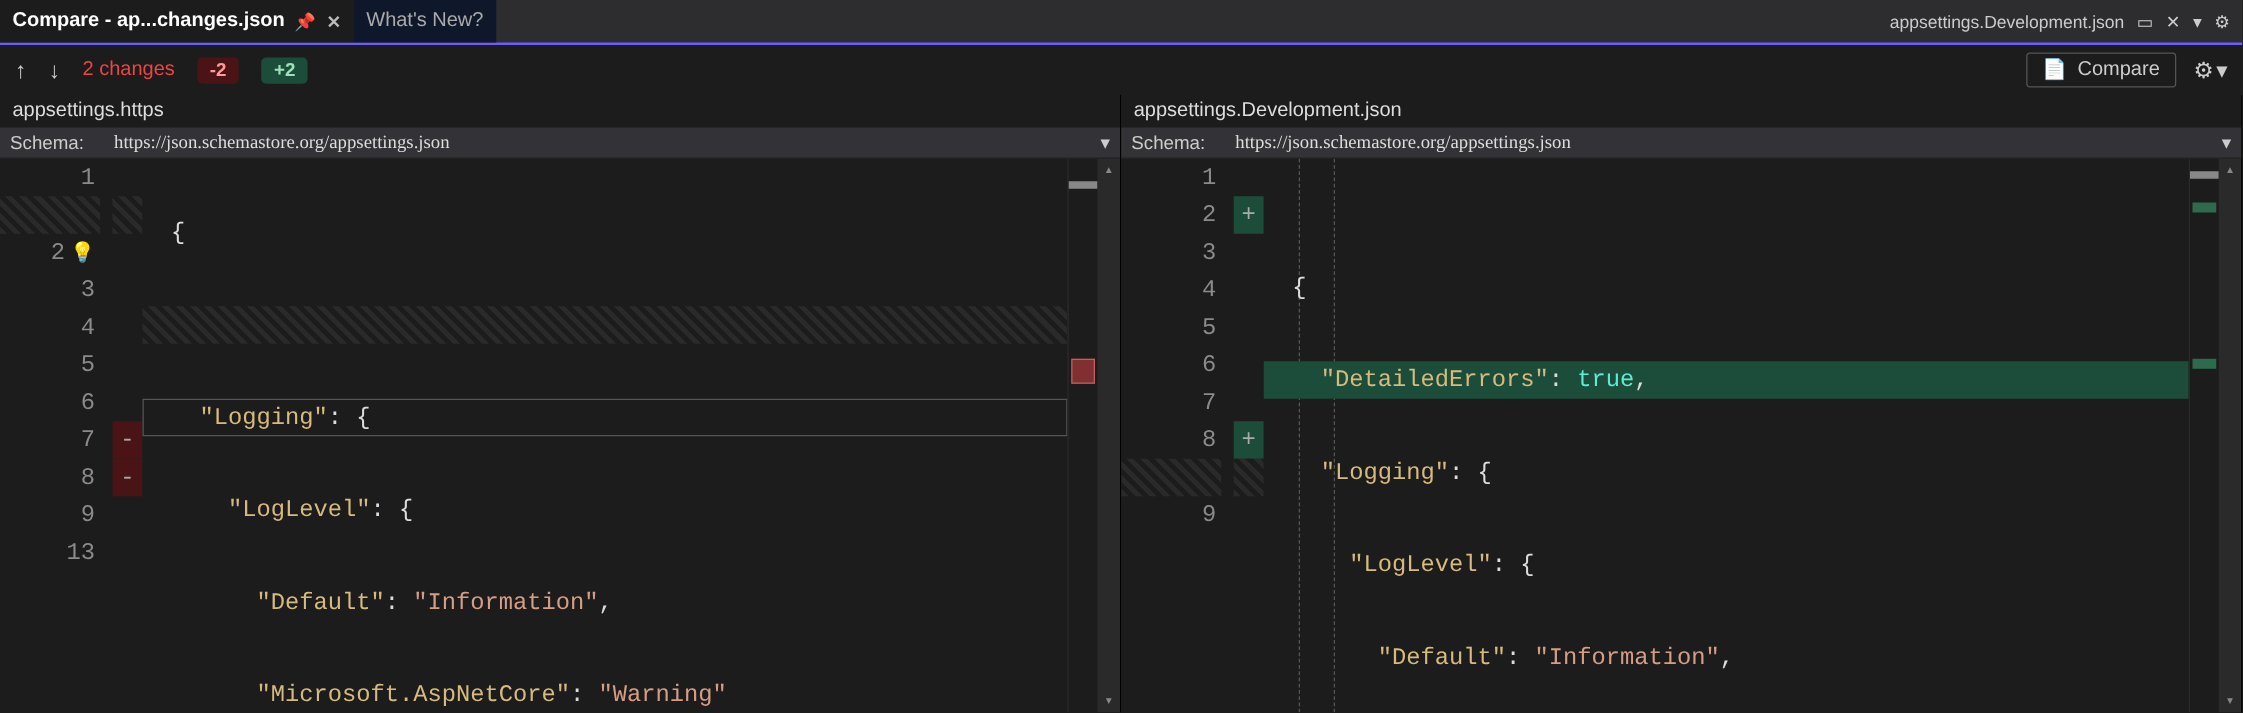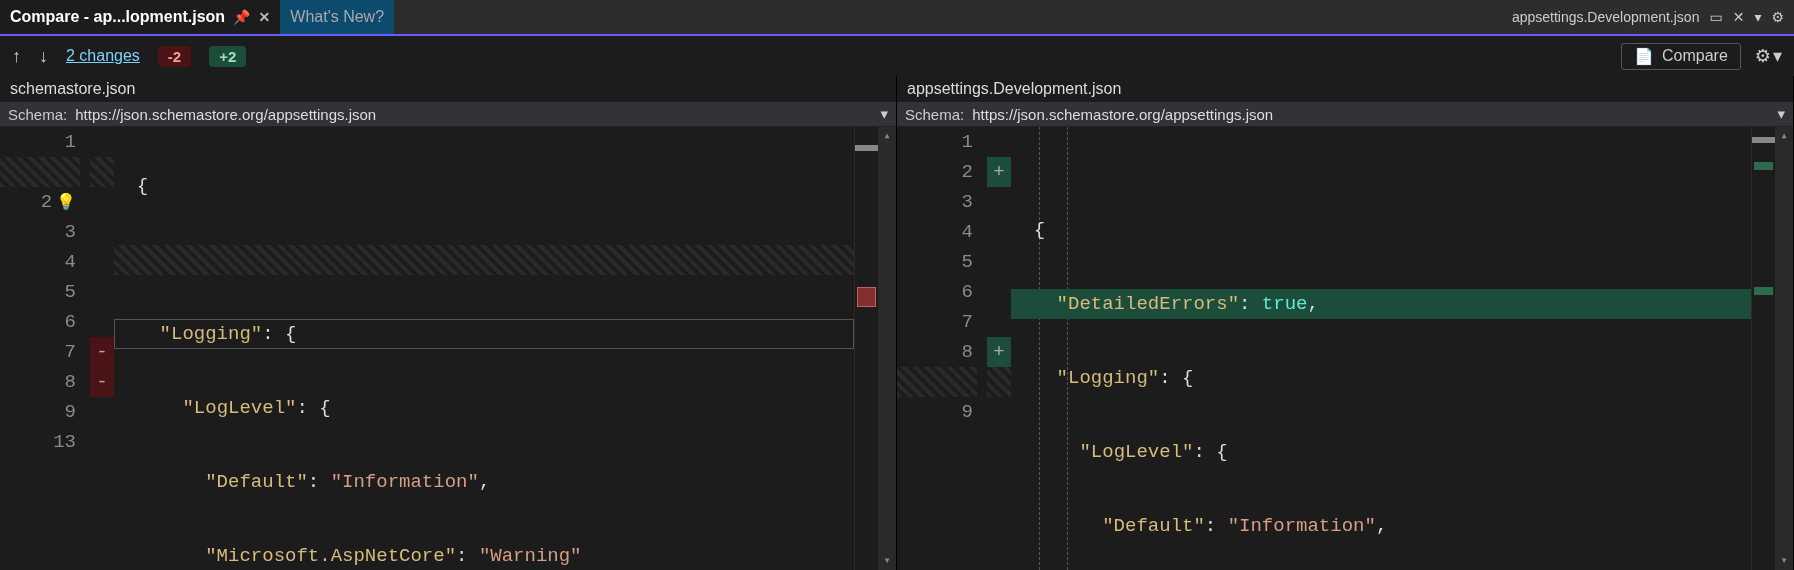--- a/index.html
+++ b/index.html
@@ -21,21 +21,21 @@
     justify-content: space-between;
   }
   .tab-bar-left { display:flex; }
   .tab-bar-right { display:flex; align-items:center; gap:10px; padding-right:10px; color:#cccccc; }
   .tab {
     display: flex;
     align-items: center;
     padding: 0 10px;
     gap: 8px;
     color: #aaaaaa;
-    background: #0c4a6e;
+    background: #0f172a;
     font-size: 16px;
     cursor: pointer;
   }
   .tab.active {
     background: #1c1c1c;
     color: #ffffff;
     font-weight: 600;
   }
   .tab .close, .tab .pin { font-size:14px; color:#bbb; }
   .toolbar {
@@ -43,21 +43,21 @@
     align-items: center;
     background: #1c1c1c;
     height: 40px;
     padding: 0 12px;
     gap: 14px;
     justify-content: space-between;
   }
   .toolbar-left { display:flex; align-items:center; gap:18px; }
   .toolbar-right { display:flex; align-items:center; gap:14px; }
   .arrow-btn { color:#ccc; cursor:pointer; font-size:18px; }
-  .changes-text { color:#7dd3fc; font-size:16px;text-decoration:underline; }
+  .changes-text { color:#ef4444; font-size:16px; }
   .badge {
     padding: 2px 10px;
     border-radius: 4px;
     font-weight:600;
     font-size:15px;
   }
   .badge.minus { background:#4a1416; color:#ff9a9a; }
   .badge.plus  { background:#1c4d3a; color:#9de0bc; }
   .summary-btn {
     display:flex; align-items:center; gap:8px;
@@ -83,26 +83,26 @@
     padding: 4px 10px;
     background:#1c1c1c;
     color:#ddd;
     font-size:16px;
   }
   .schema-bar {
     display:flex;
     align-items:center;
     background:#333337;
     padding:3px 8px;
-    gap:8px;
+    gap:24px;
     font-size:15px;
     border-bottom:1px solid #222;
   }
   .schema-label { color:#ccc; }
-  .schema-value { color:#ddd; flex:1; }
+  .schema-value { color:#ddd; flex:1;font-family:Liberation Serif, serif; }
   .schema-dropdown { color:#ccc; cursor:pointer; }
   .editor-wrap {
     flex:1;
     display:flex;
     position:relative;
     font-family: Consolas, "Courier New", monospace;
     font-size:19px;
     overflow:hidden;
   }
   .gutter {
@@ -177,21 +177,21 @@
     top:0; bottom:0;
     border-left:1px dashed #555;
   }
 </style>
 </head>
 <body>
 
 <div class="tab-bar">
   <div class="tab-bar-left">
     <div class="tab active">
-      <span>Compare - ap...lopment.json</span>
+      <span>Compare - ap...changes.json</span>
       <span class="pin">📌</span>
       <span class="close">✕</span>
     </div>
     <div class="tab">
       <span>What's New?</span>
     </div>
   </div>
   <div class="tab-bar-right">
     <span>appsettings.Development.json</span>
     <span>▭</span>
@@ -217,21 +217,21 @@
     <div class="gear-btn">
       <span>⚙</span>
       <span>▾</span>
     </div>
   </div>
 </div>
 
 <div class="diff-panes">
 
   <div class="pane">
-    <div class="pane-header">schemastore.json</div>
+    <div class="pane-header">appsettings.https</div>
     <div class="schema-bar">
       <span class="schema-label">Schema:</span>
       <span class="schema-value">https://json.schemastore.org/appsettings.json</span>
       <span class="schema-dropdown">▾</span>
     </div>
     <div class="editor-wrap">
       <div class="gutter">
         <div class="line">1</div>
         <div class="line hatch"></div>
         <div class="line"><span>2</span><span class="lightbulb">💡</span></div>

